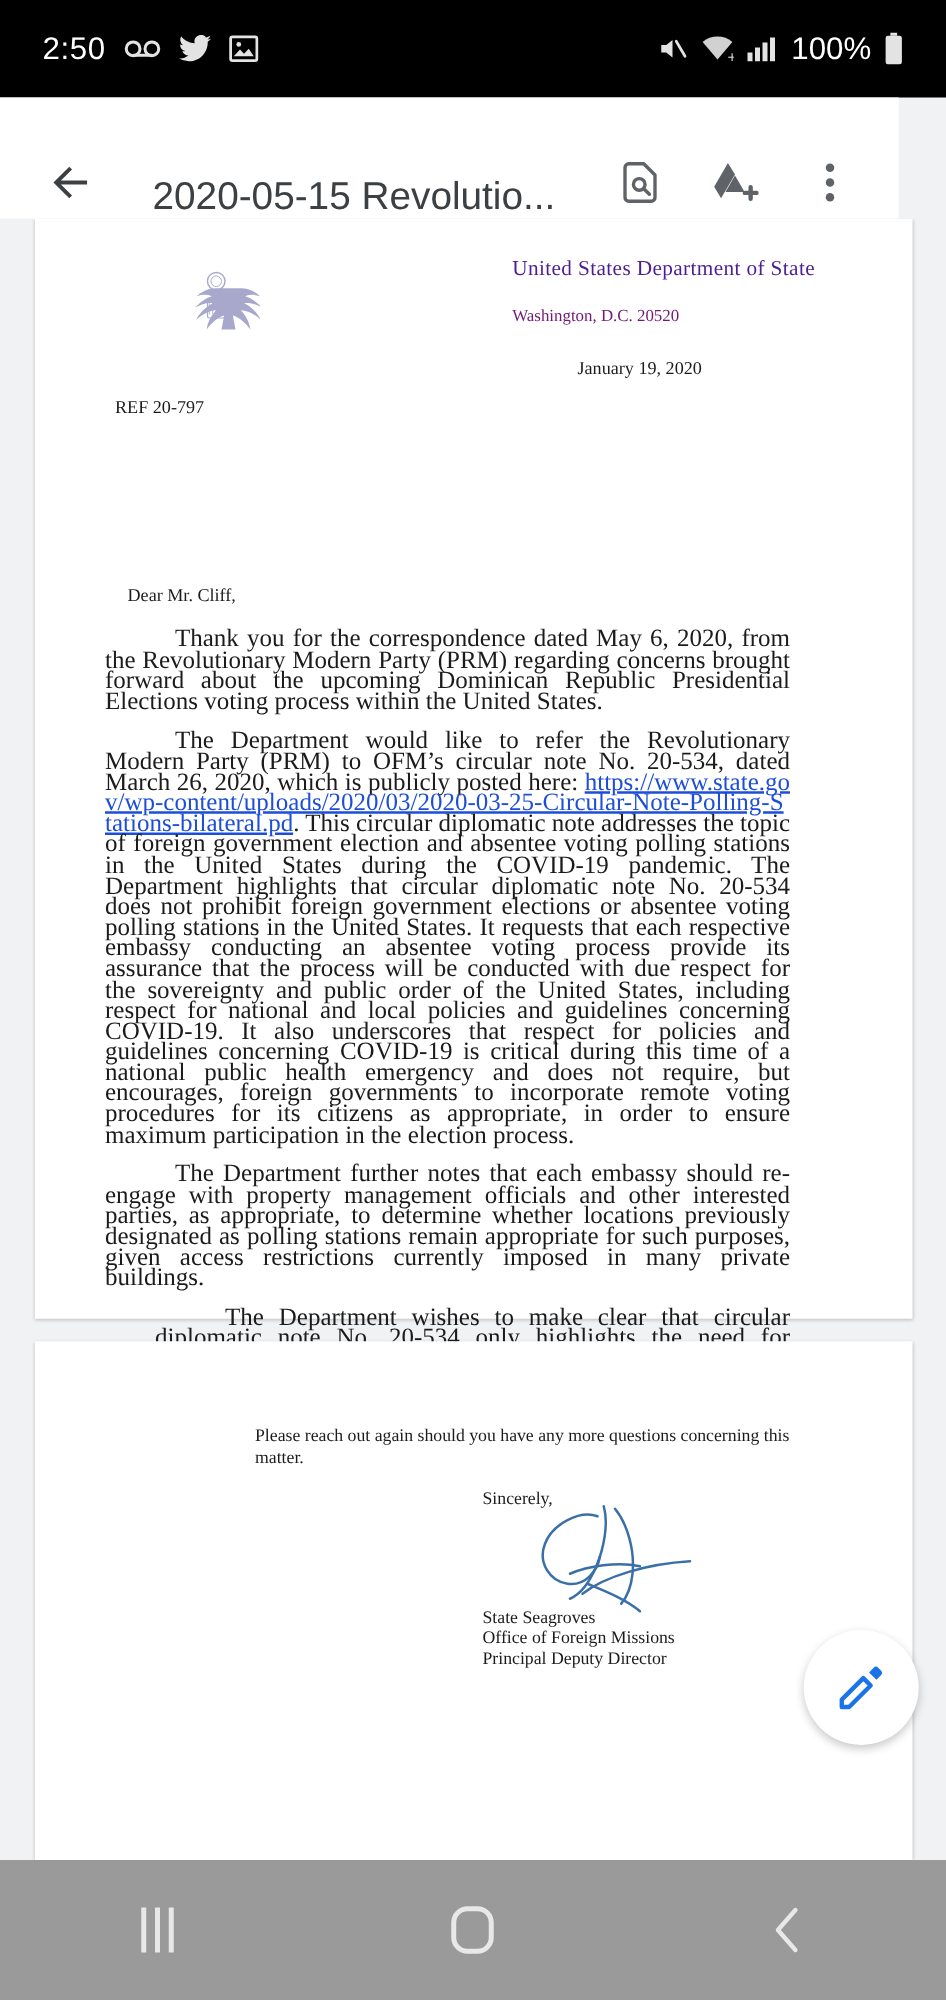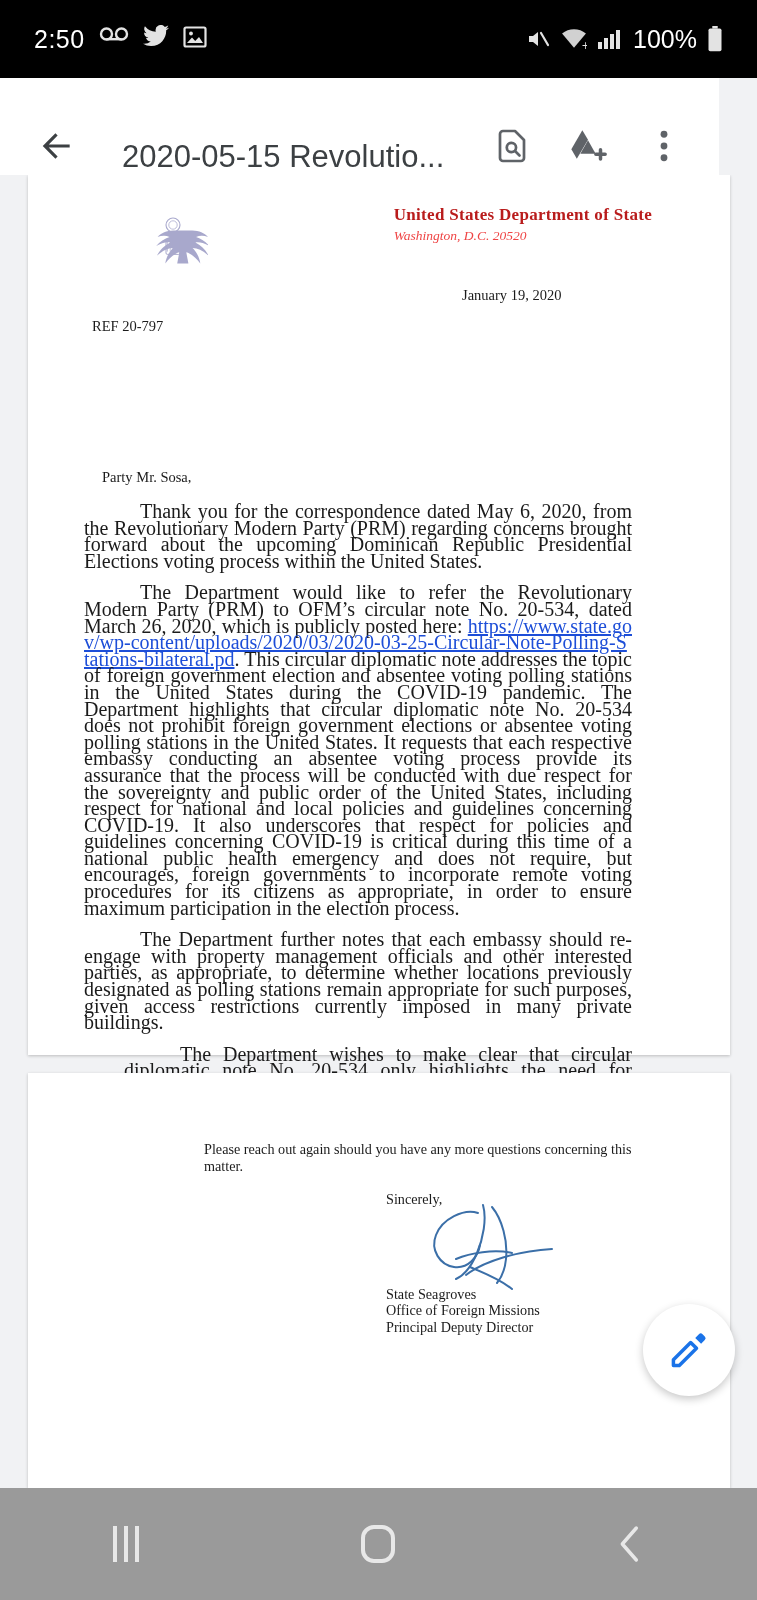--- a/index.html
+++ b/index.html
@@ -10,21 +10,21 @@
     overflow:hidden;
     position:relative;
   }
 
   
   .statusbar{
     height:78px;width:757px;background:#000;
     display:flex;align-items:center;justify-content:space-between;
     padding:0 34px;box-sizing:border-box;
   }
-  .sb-left{display:flex;align-items:flex-start;gap:14px;}
+  .sb-left{display:flex;align-items:center;gap:14px;}
   .sb-right{display:flex;align-items:center;gap:10px;}
   .sb-time{color:#fff;font-size:25px;letter-spacing:.5px;}
   .sb-batt{color:#fff;font-size:25px;letter-spacing:0px;}
   .sb-ico{display:inline-flex;align-items:center;justify-content:center;}
 
   
   .appbar{
     height:97px;width:719px;background:#fff;
     display:flex;align-items:flex-end;box-sizing:border-box;
     padding:0 26px 0 28px;
@@ -51,22 +51,22 @@
 
   .sheet{
     position:relative;width:100%;height:100%;
     font-family:"Liberation Serif", serif;
     color:#1b1b1b;
   }
 
   
   .seal{position:absolute;left:110px;top:36px;width:70px;height:70px;}
   .lh{position:absolute;right:78px;top:30px;text-align:left;}
-  .lh-dept{color:#b91c1c;font-size:17px;letter-spacing:.3px;font-weight:bold;}
-  .lh-city{color:#ef4444;font-size:13.5px;font-style:italic;margin-top:3px;}
+  .lh-dept{color:#4c1d95;font-size:17px;letter-spacing:.3px;}
+  .lh-city{color:#701a75;font-size:13.5px;margin-top:20px;}
   .doc-date{position:absolute;left:434px;top:112px;font-size:14.5px;}
 
   .ref{position:absolute;left:64px;top:143px;font-size:14.5px;}
   .addr{position:absolute;left:74px;top:183px;font-size:14.5px;line-height:17px;}
   .salut{position:absolute;left:74px;top:294px;font-size:14.5px;}
 
   .body{position:absolute;left:56px;top:328px;width:548px;font-size:20px;line-height:16.6px;text-align:justify;}
   .body p{margin:0 0 15px 0;text-indent:56px;}
   .body p:last-child{margin-bottom:0;margin-left:40px;}
   .lnk{color:#1d4ed8;text-decoration:underline;word-break:break-all;}
@@ -204,21 +204,21 @@
 
       <div class="lh">
         <div class="lh-dept">United States Department of State</div>
         <div class="lh-city">Washington, D.C. 20520</div>
       </div>
 
       <div class="doc-date">January 19, 2020</div>
       <div class="ref">REF 20-797</div>
 
 
-      <div class="salut">Party Mr. Sosa,</div>
+      <div class="salut">Dear Mr. Cliff,</div>
 
       <div class="body">
         <p>Thank you for the correspondence dated May 6, 2020, from the Revolutionary Modern Party (PRM) regarding concerns brought forward about the upcoming Dominican Republic Presidential Elections voting process within the United States.</p>
         <p><span>The Department would like to refer the Revolutionary Modern Party (PRM) to OFM’s circular note No. 20-534, dated March 26, 2020, which is publicly posted here: </span><a class="lnk" href="#">https://www.state.gov/wp-content/uploads/2020/03/2020-03-25-Circular-Note-Polling-Stations-bilateral.pd</a><span>. This circular diplomatic note addresses the topic of foreign government election and absentee voting polling stations in the United States during the COVID-19 pandemic. The Department highlights that circular diplomatic note No. 20-534 does not prohibit foreign government elections or absentee voting polling stations in the United States. It requests that each respective embassy conducting an absentee voting process provide its assurance that the process will be conducted with due respect for the sovereignty and public order of the United States, including respect for national and local policies and guidelines concerning COVID-19.  It also underscores that respect for policies and guidelines concerning COVID-19 is critical during this time of a national public health emergency and does not require, but encourages, foreign governments to incorporate remote voting procedures for its citizens as appropriate, in order to ensure maximum participation in the election process.</span></p>
         <p>The Department further notes that each embassy should re-engage with property management officials and other interested parties, as appropriate, to determine whether locations previously designated as polling stations remain appropriate for such purposes, given access restrictions currently imposed in many private buildings.</p>
         <p>The Department wishes to make clear that circular diplomatic note No. 20-534 only highlights the need for foreign missions planning to conduct such activities to take measures to ensure the activities are conducted in a manner that respects state and municipal requirements with respect to crowd control and social distancing.  Please note a message similar to this letter was also transmitted directly to the Embassy of the Dominican Republic on May 14.</p>
       </div>
 
     </div>
   </div>

